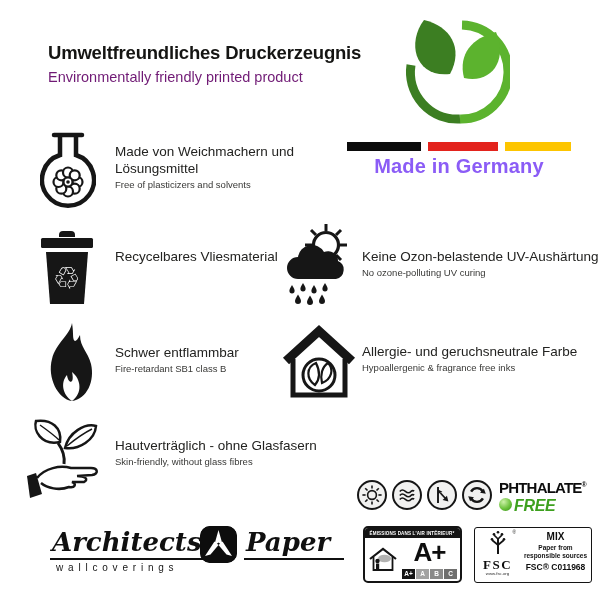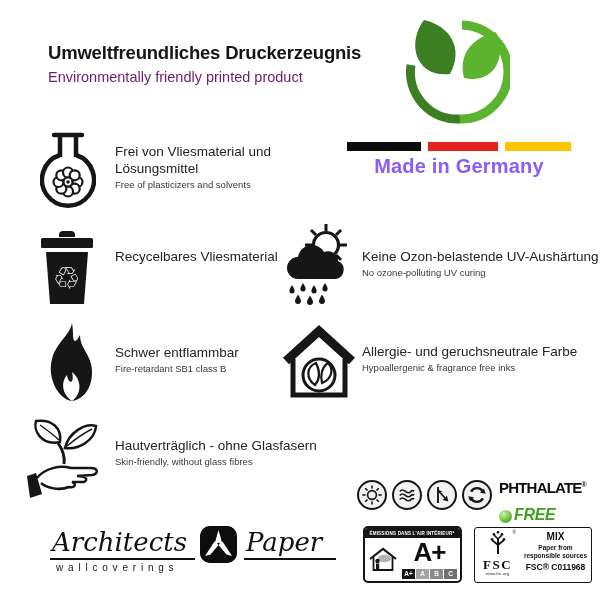--- a/index.html
+++ b/index.html
@@ -40,21 +40,21 @@
   .i-hand{left:27px;top:416px;}
   .t-hand{left:115px;top:437px;width:236px;}
 
   
   .care-row{position:absolute;left:357px;top:480px;display:flex;gap:5px;align-items:center;}
   .care-circle{width:30px;height:30px;border:2px solid #161616;border-radius:50%;
                background:#f1f1f0;display:flex;align-items:center;justify-content:center;box-sizing:border-box;}
   .phthalate{position:absolute;left:499px;top:480px;width:94px;line-height:1;}
   .ph-line1{font-size:15px;font-weight:800;letter-spacing:-0.8px;color:#0d0d0d;white-space:nowrap;}
   .ph-line1 sup{font-size:7px;letter-spacing:0;}
-  .ph-line2{display:flex;align-items:flex-end;gap:2px;margin-top:12px;}
+  .ph-line2{display:flex;align-items:flex-start;gap:2px;margin-top:3px;}
   .ph-ball{width:13px;height:13px;border-radius:50%;
            background:radial-gradient(circle at 35% 30%, #cdf2a8, #6cc23c 55%, #2e8a12);}
   .ph-free{font-size:16px;font-style:italic;font-weight:800;color:#3da01e;letter-spacing:-0.3px;}
 
   
   .emission{position:absolute;left:363px;top:526px;width:99px;height:57px;border:2px solid #141414;
             border-radius:5px;box-sizing:border-box;overflow:hidden;background:#fff;}
   .em-header{height:10px;background:#141414;color:#fff;overflow:hidden;}
   .em-header span{display:block;font-size:6px;font-weight:bold;line-height:10px;text-align:center;
                   white-space:nowrap;width:130%;transform:scale(0.76);transform-origin:left center;letter-spacing:0.2px;}
@@ -79,21 +79,21 @@
   .fsc-brand{font-family:"Liberation Serif",serif;font-weight:bold;font-size:13px;letter-spacing:1.5px;
              line-height:12px;color:#0e0e0e;}
   .fsc-url{font-size:6px;transform:scale(0.72);transform-origin:center top;color:#2d2d2d;line-height:6px;}
   .fsc-right{flex:1;text-align:center;padding-top:3px;}
   .fsc-type{font-size:10px;font-weight:bold;color:#0e0e0e;}
   .fsc-desc{font-size:6.5px;font-weight:bold;line-height:7.5px;width:66px;margin:2px auto 0;color:#131313;}
   .fsc-code{font-size:8.5px;font-weight:bold;margin-top:3px;color:#0e0e0e;white-space:nowrap;}
 
   
   .brand-word{position:absolute;font-family:"DejaVu Serif","Liberation Serif",serif;font-style:italic;
-              font-weight:normal;font-size:26px;color:#101010;border-bottom:2.5px solid #101010;
+              font-weight:bold;font-size:26px;color:#101010;border-bottom:2.5px solid #101010;
               padding:0 8px 1px 2px;line-height:30px;}
   .brand-architects{left:50px;top:527px;}
   .brand-paper{left:244px;top:527px;padding-right:14px;}
   .brand-badge{position:absolute;left:200px;top:526px;width:37px;height:37px;background:#0d0d0d;border-radius:10px;}
   .tagline{position:absolute;left:56px;top:562px;font-size:10px;letter-spacing:4.8px;color:#161616;}
 </style>
 </head>
 <body>
 
 <div class="page">
@@ -125,21 +125,21 @@
       <circle cx="21.3" cy="58.7" r="5"></circle>
         <circle cx="18.5" cy="52" r="5"></circle>
         <circle cx="21.3" cy="45.3" r="5"></circle>
       <circle cx="28" cy="42.5" r="5"></circle>
         <circle cx="34.7" cy="45.3" r="5"></circle>
       <circle cx="28" cy="52" r="4.5"></circle>
     </g>
     <circle cx="28" cy="52" r="1.8" fill="#161616"></circle>
   </svg>
   <div class="f-text t-flask">
-    <div class="de">Frei von Vliesmaterial und Lösungsmittel</div>
+    <div class="de">Made von Weichmachern und Lösungsmittel</div>
     <div class="en">Free of plasticizers and solvents</div>
   </div>
 
   <svg class="f-icon i-trash" width="54" height="75" viewBox="0 0 54 75">
     <path d="M19 8 V6 a4 4 0 0 1 4 -4 h8 a4 4 0 0 1 4 4 V8 Z" fill="#161616"></path>
     <rect x="1" y="9" width="52" height="10" rx="1.5" fill="#161616"></rect>
     <path d="M6 23 L10 75 H44 L48 23 Z" fill="#161616"></path>
     <text x="27" y="60" font-size="31" fill="#ffffff" text-anchor="middle" font-family="DejaVu Sans, sans-serif">♲</text>
   </svg>
   <div class="f-text t-trash">

